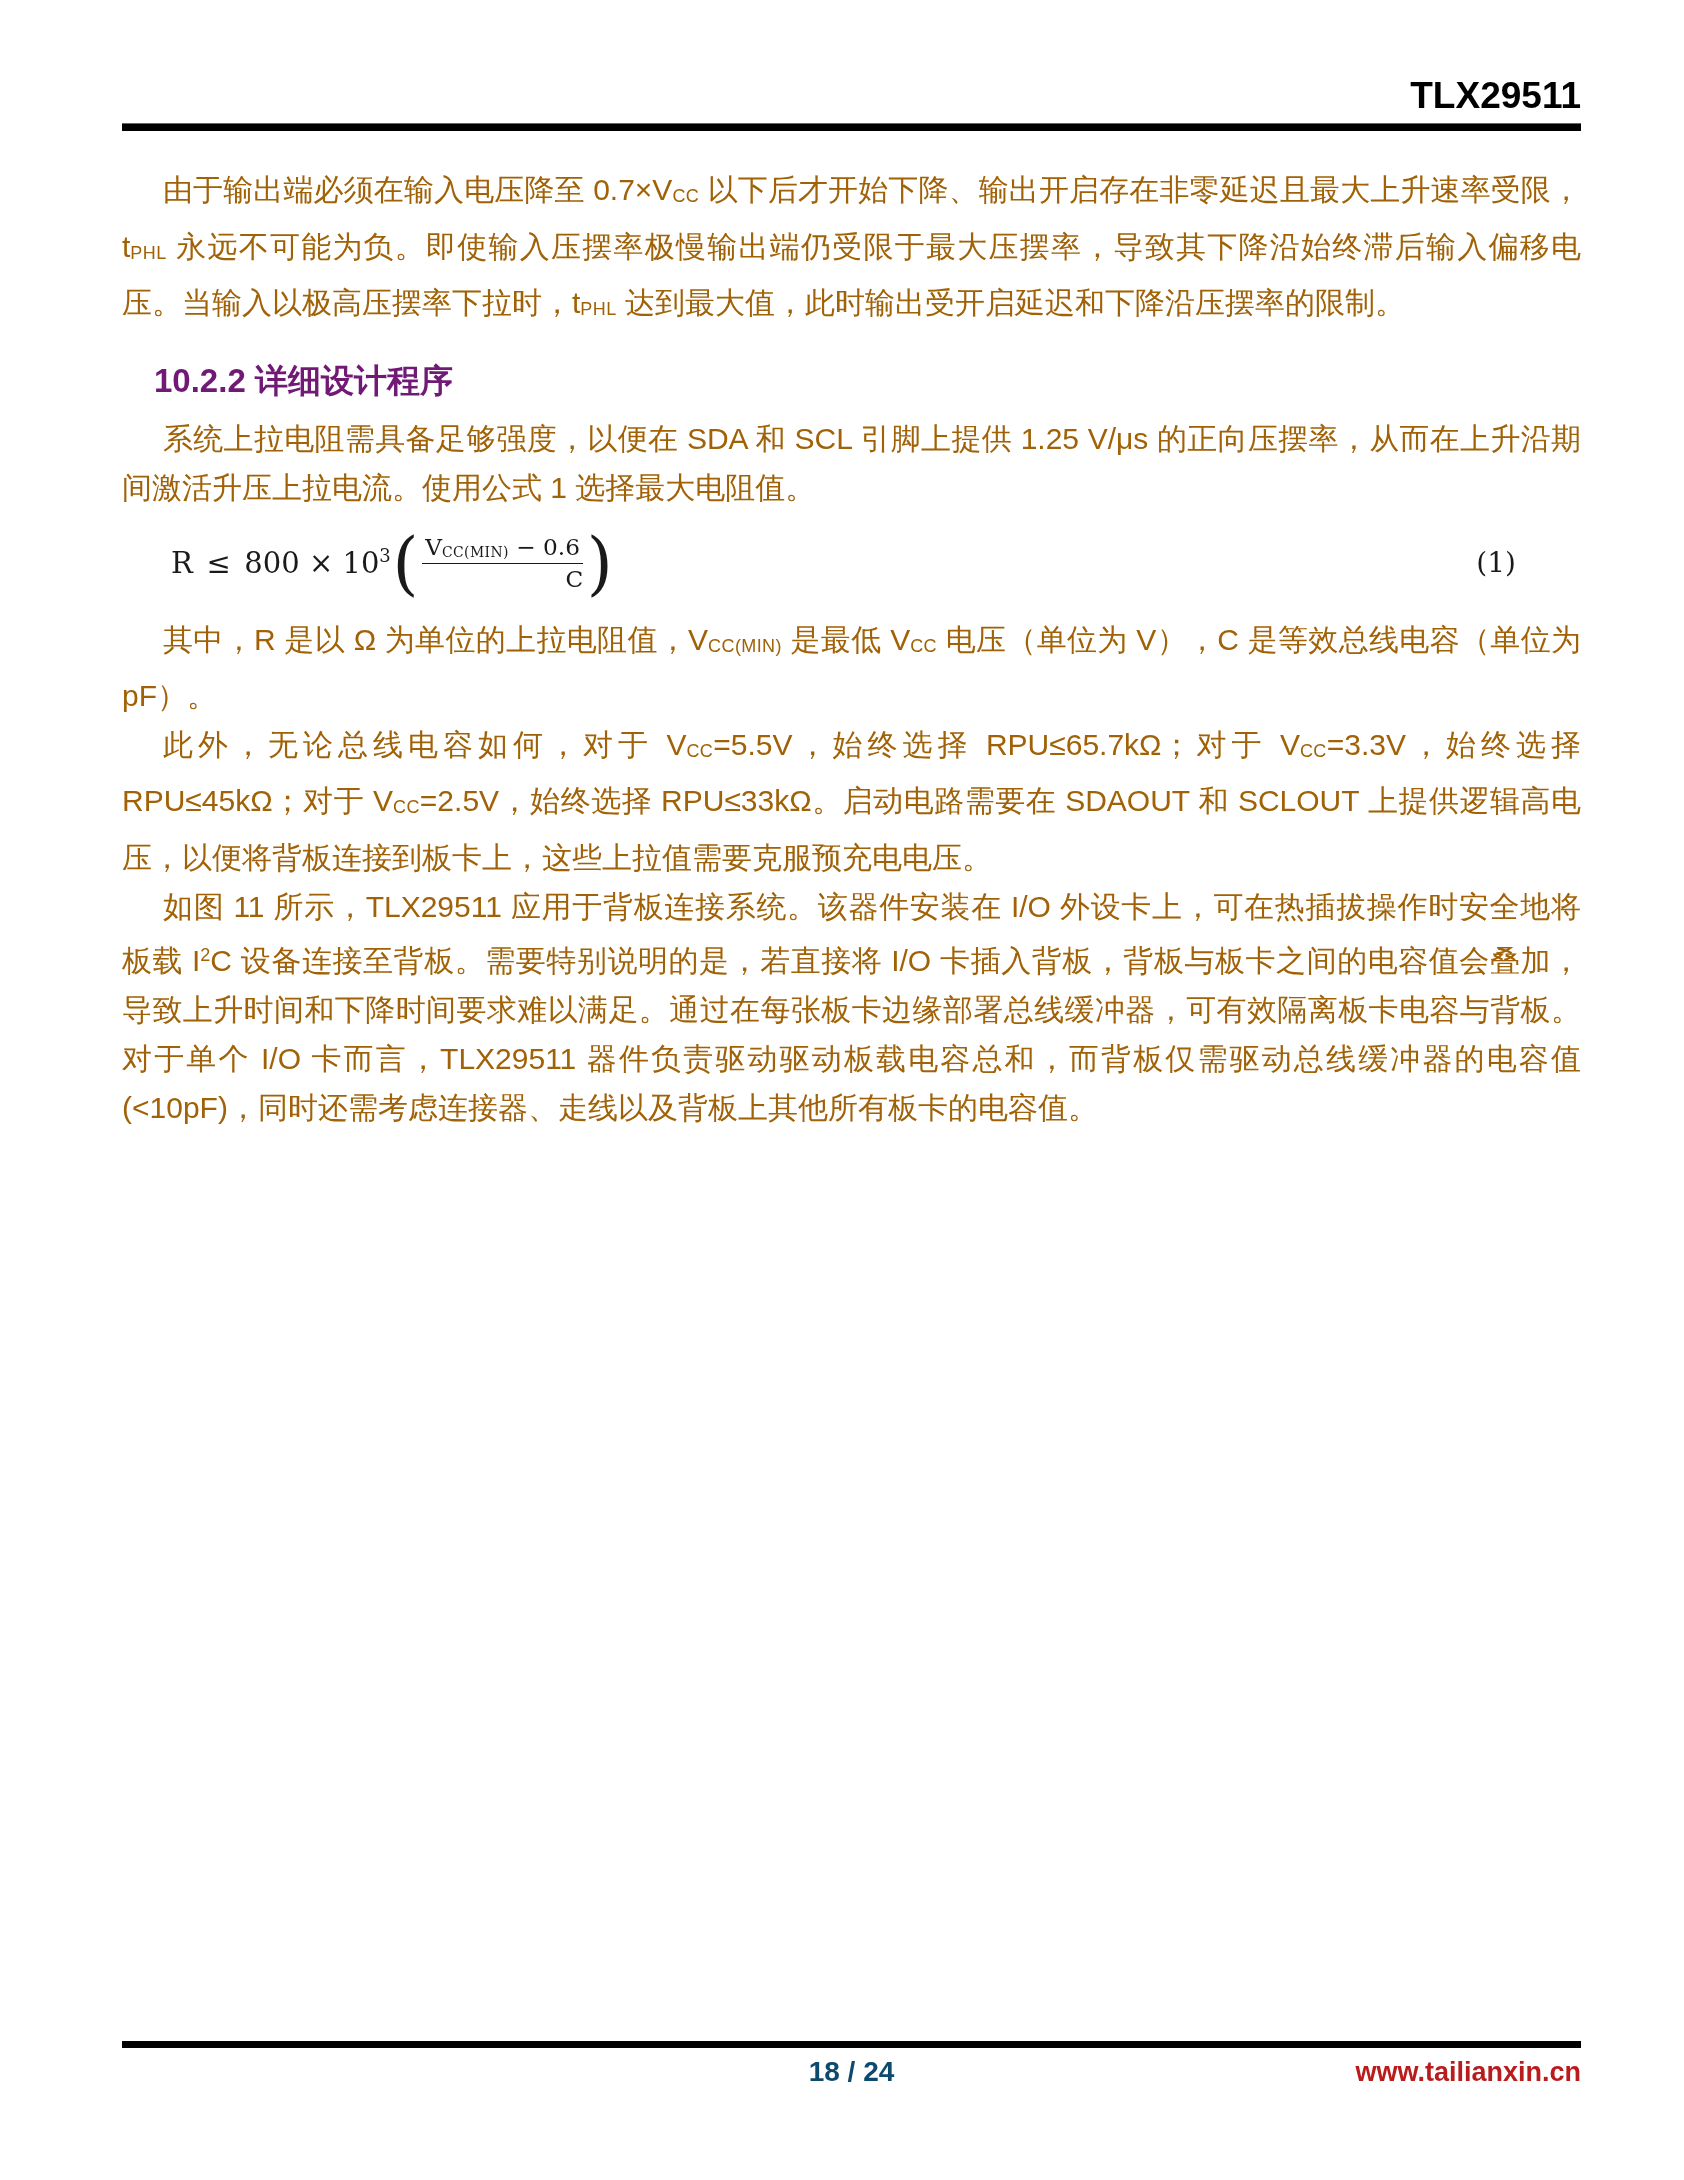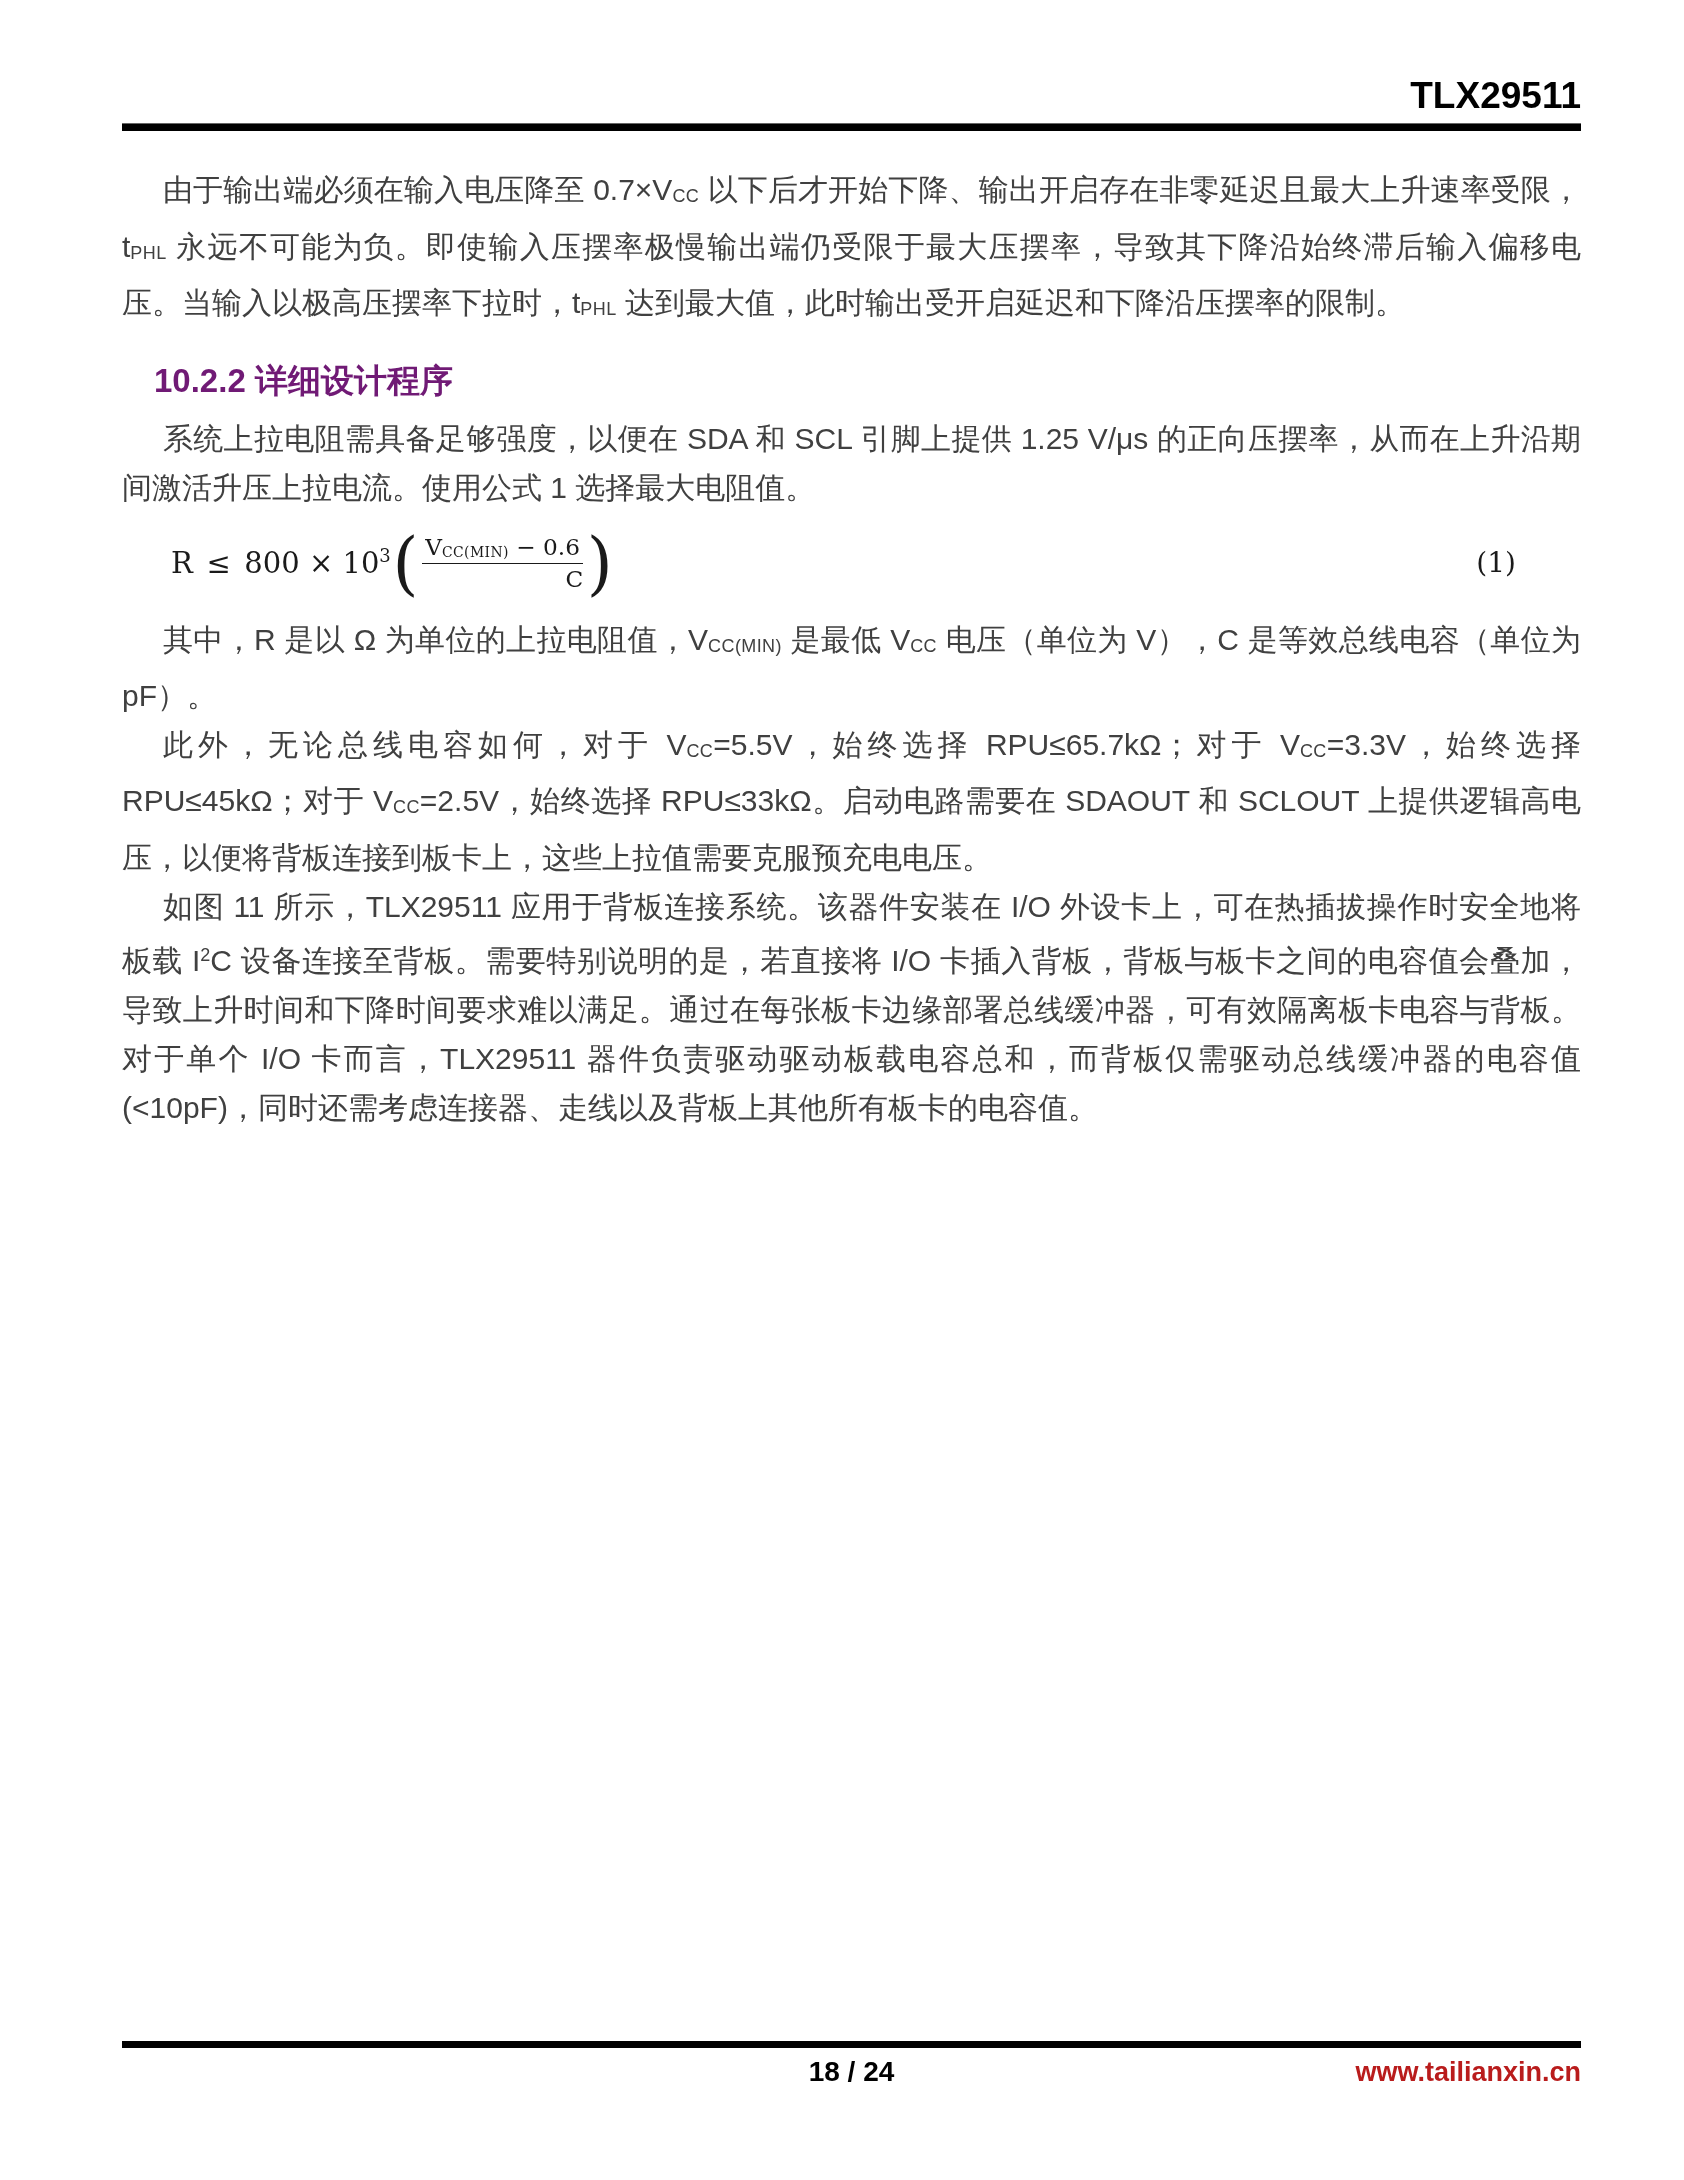--- a/index.html
+++ b/index.html
@@ -16,21 +16,21 @@
   .doc-header{padding-top:75px;text-align:right;}
   .doc-title{
     font-size:37px;font-weight:bold;letter-spacing:0px;line-height:41px;
     display:inline-block;transform:scaleX(1.0);color:#000;
   }
   .header-rule{margin-top:6.8px;height:7.7px;background:#000;border-top:0.9px solid #666;}
 
   
   p.body{
     font-size:30px;line-height:49px;margin:0;text-align:justify;
-    text-justify:inter-ideograph;color:#404040;
+    text-justify:inter-ideograph;color:#a16207;
     text-indent:41px;
   }
   p.first{margin-top:34px;}
   .sub{font-size:0.60em;vertical-align:-0.12em;letter-spacing:0.4px;}
   .sup{font-size:0.60em;vertical-align:0.55em;}
 
   
   .sec-heading{
     font-size:33px;font-weight:bold;line-height:39px;color:#701a75;
     margin:27px 0 13.6px 0;padding-left:32px;
@@ -60,21 +60,21 @@
   .frac .num{padding:1.7px 3.4px 2.6px 3.4px;border-bottom:1.7px solid #1a1a1a;white-space:nowrap;}
   .frac .den{padding-top:2.6px;}
   .eq-number{margin-left:auto;padding-right:65px;font-size:28px;}
 
   
   .doc-footer{position:absolute;left:122px;top:2041px;width:1459px;}
   .footer-rule{height:6.8px;background:#000;}
   .footer-row{position:relative;margin-top:6px;height:36px;line-height:36px;}
   .page-number{
     position:absolute;left:0;right:0;text-align:center;
-    font-size:28px;font-weight:bold;color:#000000;
+    font-size:28px;font-weight:bold;color:#0c4a6e;
   }
   .website{
     position:absolute;right:0;top:0;
     font-size:27px;font-weight:bold;color:#b91c1c;
   }
 </style>
 </head>
 <body>
 
 <div class="page">

